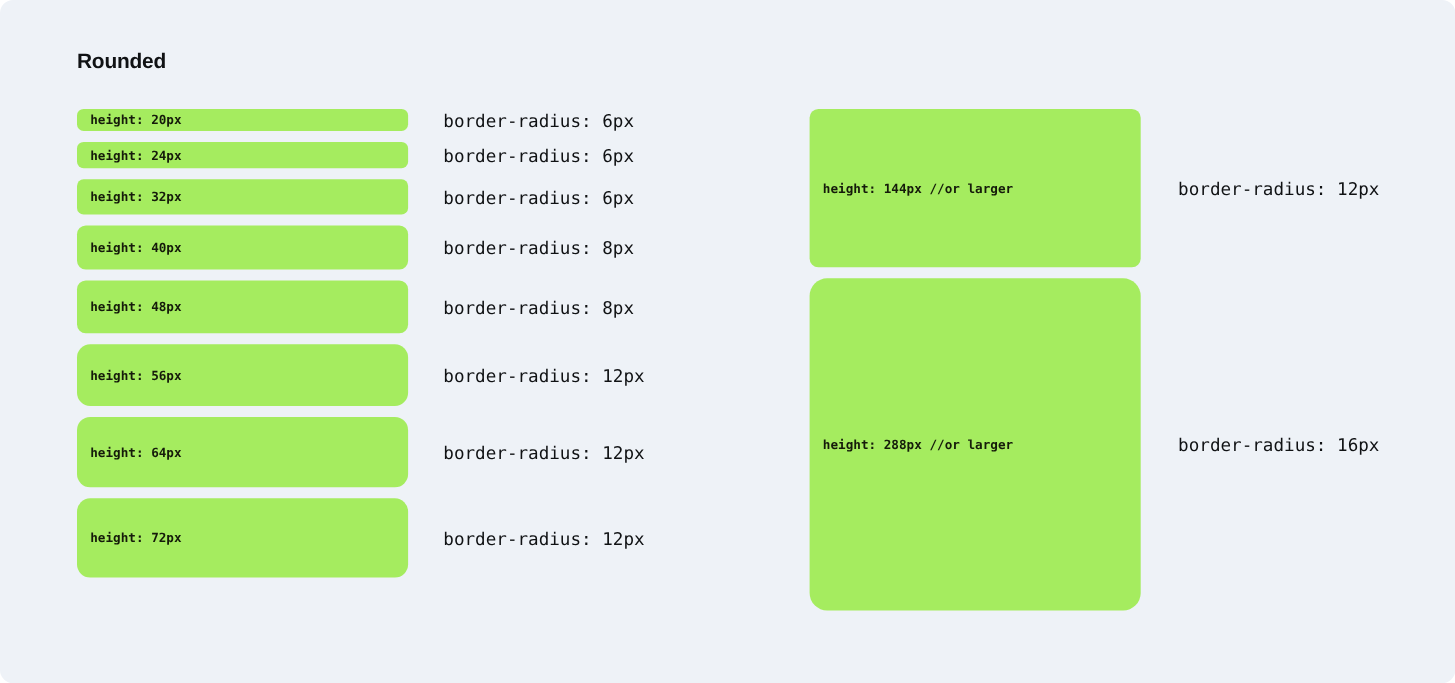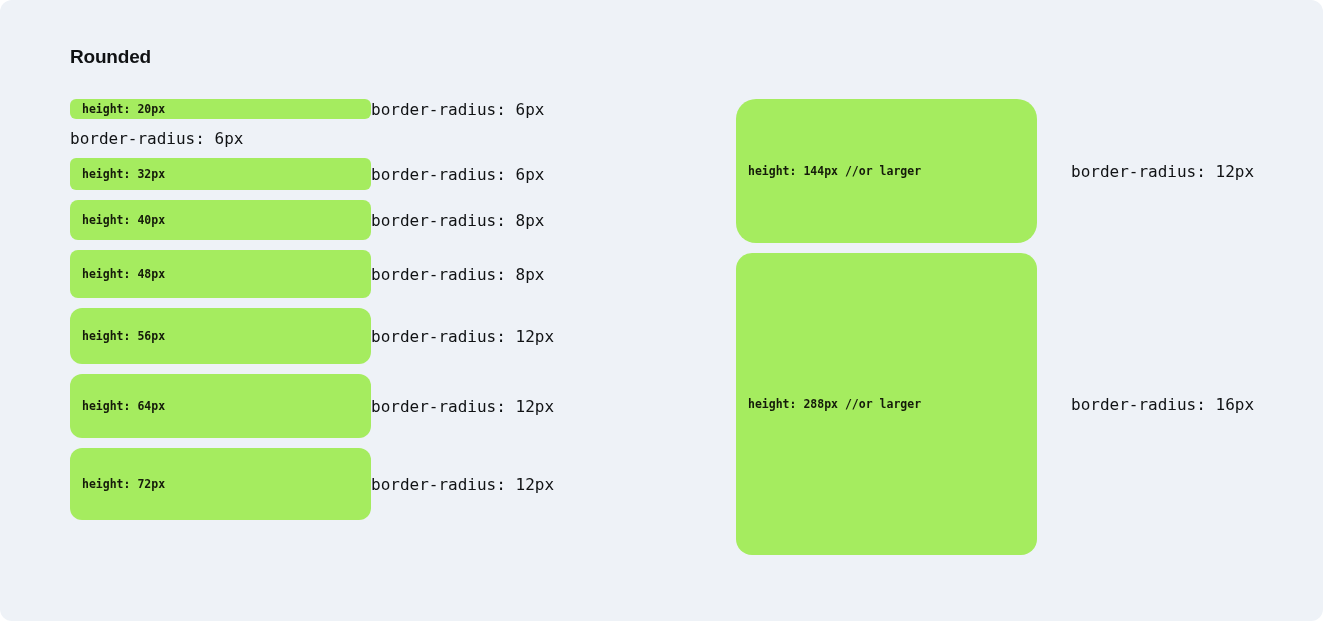--- a/index.html
+++ b/index.html
@@ -49,20 +49,21 @@
     flex: none;
   }
   .swatch-label {
     font-size: 11.5px;
     font-weight: 700;
     letter-spacing: 0;
     color: #151b0a;
     white-space: nowrap;
   }
   .radius-label {
+    margin-left: 32px;
     font-size: 16px;
     font-weight: 400;
     color: var(--text, #101214);
     white-space: nowrap;
   }
   .col-large .radius-label { margin-left: 34px; }
 </style>
 </head>
 <body>
 
@@ -70,20 +71,23 @@
   <div class="title">Rounded</div>
   <div class="col col-small" id="small-col">
   <div class="row">
     <div class="swatch" style="height: 20px; border-radius: 6px;">
       <span class="swatch-label">height: 20px</span>
     </div>
     <div class="radius-label">border-radius: 6px</div>
   </div>
 
   <div class="row">
+    <div class="swatch" style="height: 24px; border-radius: 6px;">
+      <span class="swatch-label">height: 24px</span>
+    </div>
     <div class="radius-label">border-radius: 6px</div>
   </div>
 
   <div class="row">
     <div class="swatch" style="height: 32px; border-radius: 6px;">
       <span class="swatch-label">height: 32px</span>
     </div>
     <div class="radius-label">border-radius: 6px</div>
   </div>
 
@@ -117,21 +121,21 @@
 
   <div class="row">
     <div class="swatch" style="height: 72px; border-radius: 12px;">
       <span class="swatch-label">height: 72px</span>
     </div>
     <div class="radius-label">border-radius: 12px</div>
   </div>
 </div>
   <div class="col col-large" id="large-col">
   <div class="row">
-    <div class="swatch" style="height: 144px; border-radius: 20px;">
+    <div class="swatch" style="height: 144px; border-radius: 8px;">
       <span class="swatch-label">height: 144px //or larger</span>
     </div>
     <div class="radius-label">border-radius: 12px</div>
   </div>
 
   <div class="row">
     <div class="swatch" style="height: 302px; border-radius: 16px;">
       <span class="swatch-label">height: 288px //or larger</span>
     </div>
     <div class="radius-label">border-radius: 16px</div>

